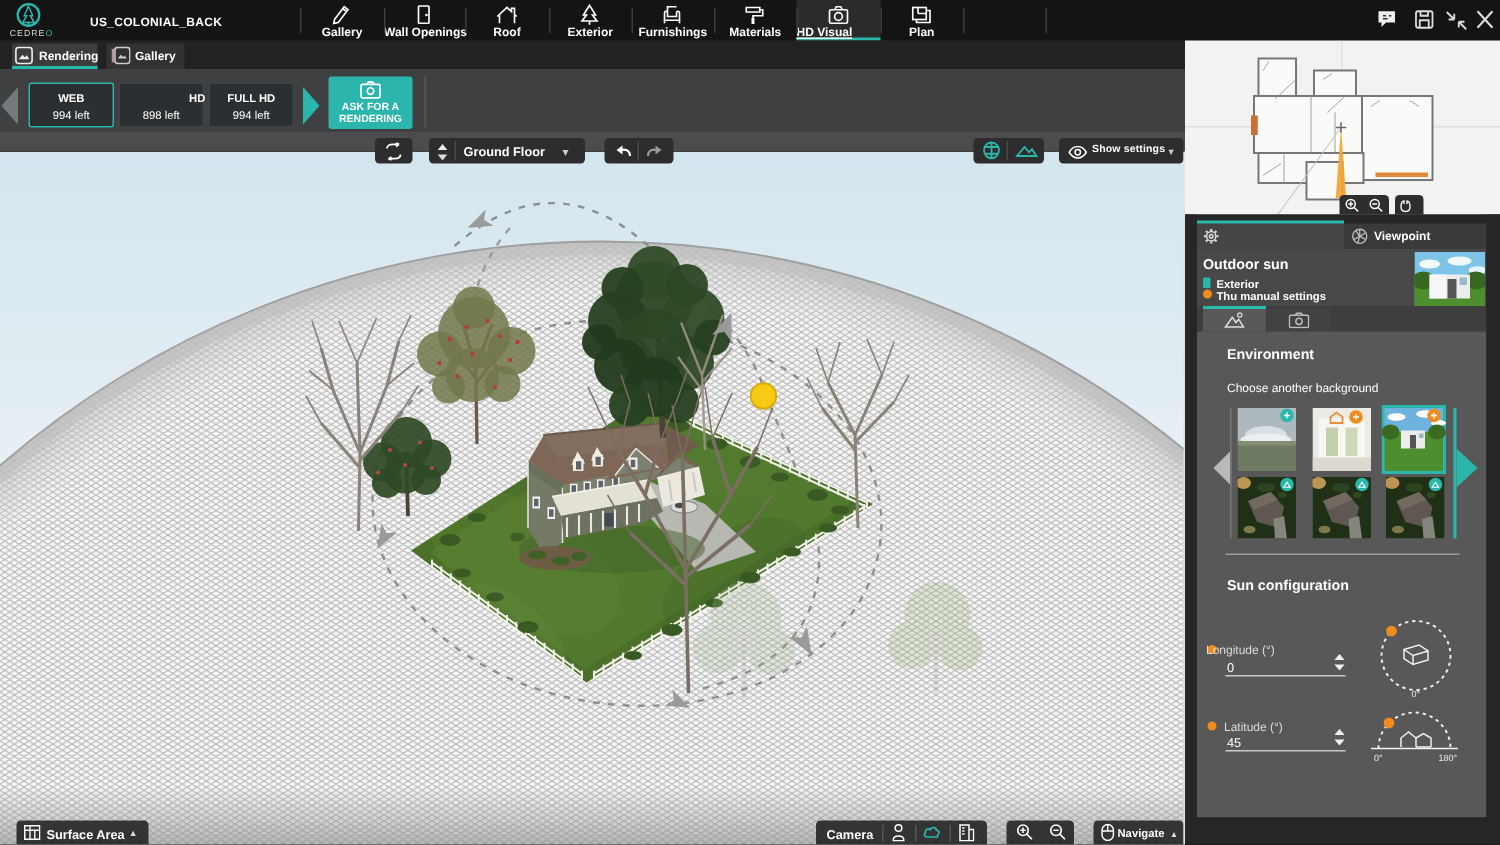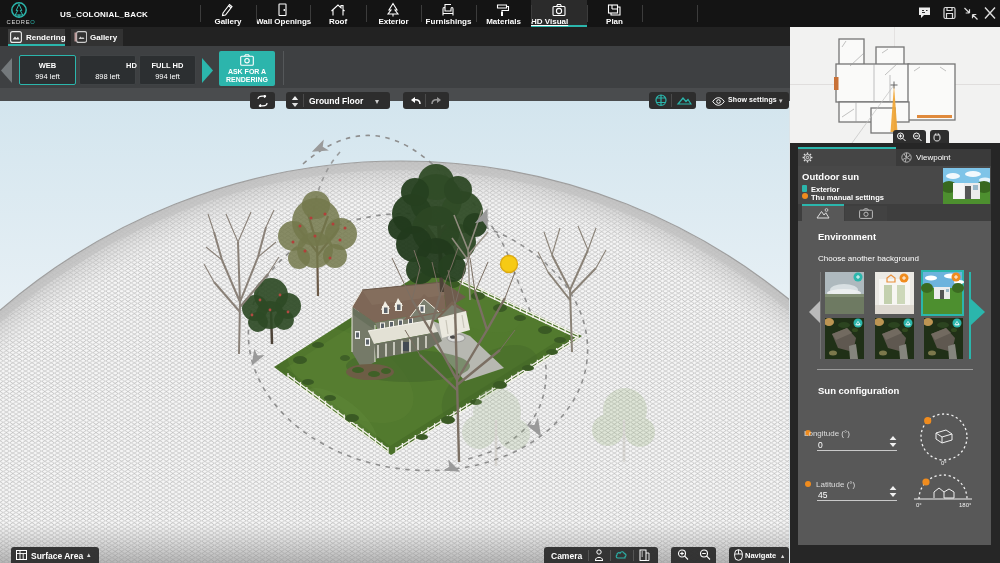--- a/index.html
+++ b/index.html
@@ -538,21 +538,21 @@
         </g>
       </g>
     </svg>
     <div class="abs wtxt" style="left:817px;top:153px;font-size:8px;font-weight:bold;margin-top:33px;">Parameters</div>
     <svg class="abs" style="left:901px;top:152px;" width="11" height="11" viewBox="0 0 11 11">
       <g stroke="#bbb" fill="none" stroke-width="0.9">
         <circle cx="5.5" cy="5.5" r="4.7"></circle>
         <path d="M5.5,0.8 L5.5,5.5 L9.6,7.8 M5.5,5.5 L1.4,7.8 M3.2,1.9 L5,5.2 M9.3,3.2 L6,5.4 M4.2,10 L5.3,5.8"></path>
       </g>
     </svg>
-    <div class="abs wtxt" style="left:916px;top:153px;font-size:8px;font-weight:normal;">Viewpoint</div>
+    <div class="abs wtxt" style="left:916px;top:153px;font-size:8px;font-weight:bold;">Viewpoint</div>
     <div class="abs" style="left:798px;top:166px;width:193px;height:55px;background:#484848;"></div>
     <div class="abs wtxt" style="left:802px;top:171px;font-size:9.5px;font-weight:bold;">Outdoor sun</div>
     <div class="abs" style="left:802px;top:185px;width:5px;height:7px;background:#2bb6ac;border-radius:1px;"></div>
     <div class="abs wtxt" style="left:811px;top:185px;font-size:7.5px;font-weight:bold;">Exterior</div>
     <div class="abs" style="left:802px;top:193px;width:6px;height:6px;background:#f08c1e;border-radius:50%;"></div>
     <div class="abs wtxt" style="left:811px;top:193px;font-size:7.5px;font-weight:bold;">Thu manual settings</div>
     <svg class="abs" style="left:943px;top:168px;" width="47" height="45" viewBox="0 0 47 45">
 <rect width="47" height="45" fill="#7ec4e8"></rect>
 <ellipse cx="10" cy="8" rx="7" ry="3" fill="#fff" opacity="0.9"></ellipse>
       <ellipse cx="30" cy="6" rx="8" ry="3" fill="#fff" opacity="0.9"></ellipse>

